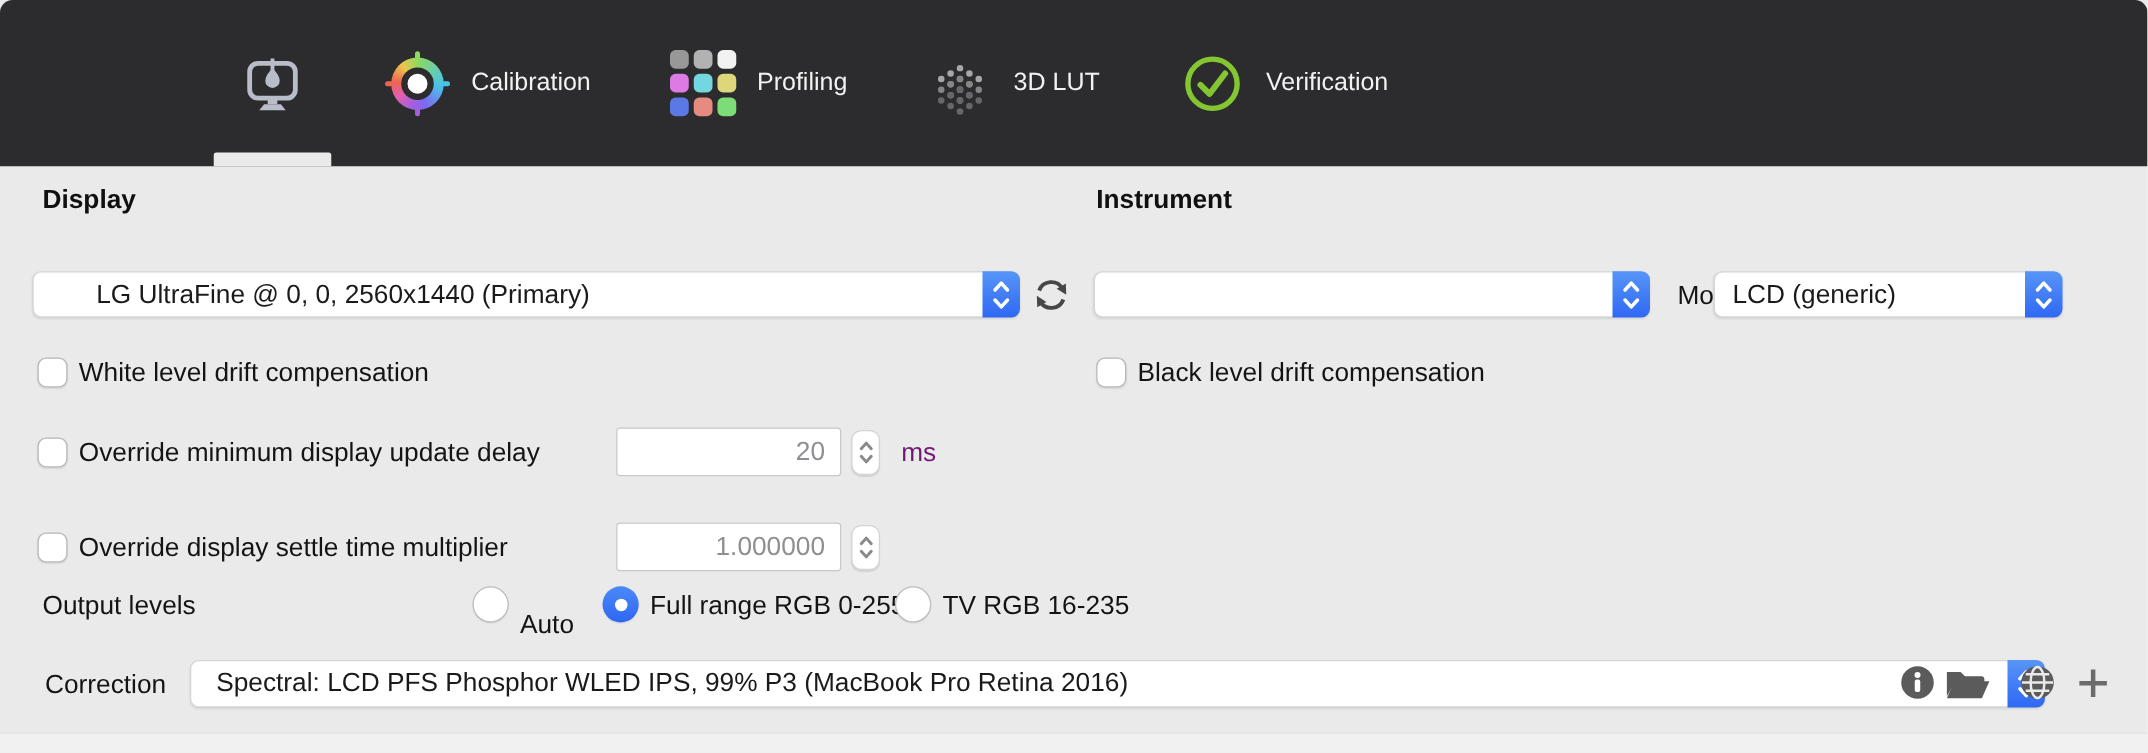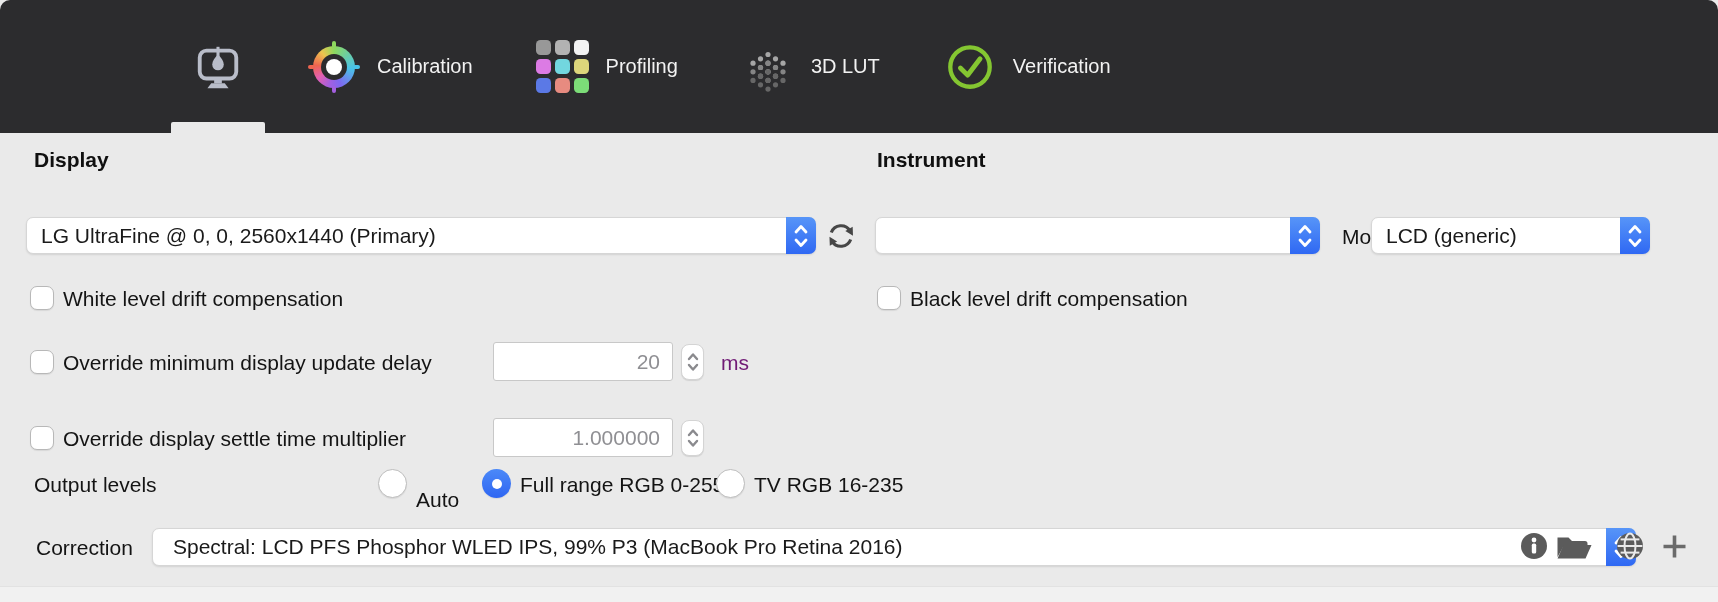--- a/index.html
+++ b/index.html
@@ -197,21 +197,21 @@
       </span>
       <span>Verification</span>
     </div>
 
   </div>
 </div>
 
 <div class="hdr" style="left:34px; top:148px;">Display</div>
 <div class="hdr" style="left:877px; top:148px;">Instrument</div>
 
-<div class="mselect" style="left:26px; top:217px; width:790px;">
+<div class="mselect" style="left:26px; top:217px; width:790px;padding-left:36px;">
   <span class="sel-text">LG UltraFine @ 0, 0, 2560x1440 (Primary)</span>
   <span class="sel-stepper">
     <svg viewBox="0 0 14 26" width="14" height="26">
         <path d="M2 9 L7 3.5 L12 9 M2 17 L7 22.5 L12 17" fill="none" stroke="#fff" stroke-width="2.8" stroke-linecap="round" stroke-linejoin="round"></path>
       </svg>
   </span>
 </div>
 
 <div class="icon-btn" style="left:824px; top:219px; width:34px; height:34px;">
   <svg viewBox="0 0 34 34" width="32" height="32">

